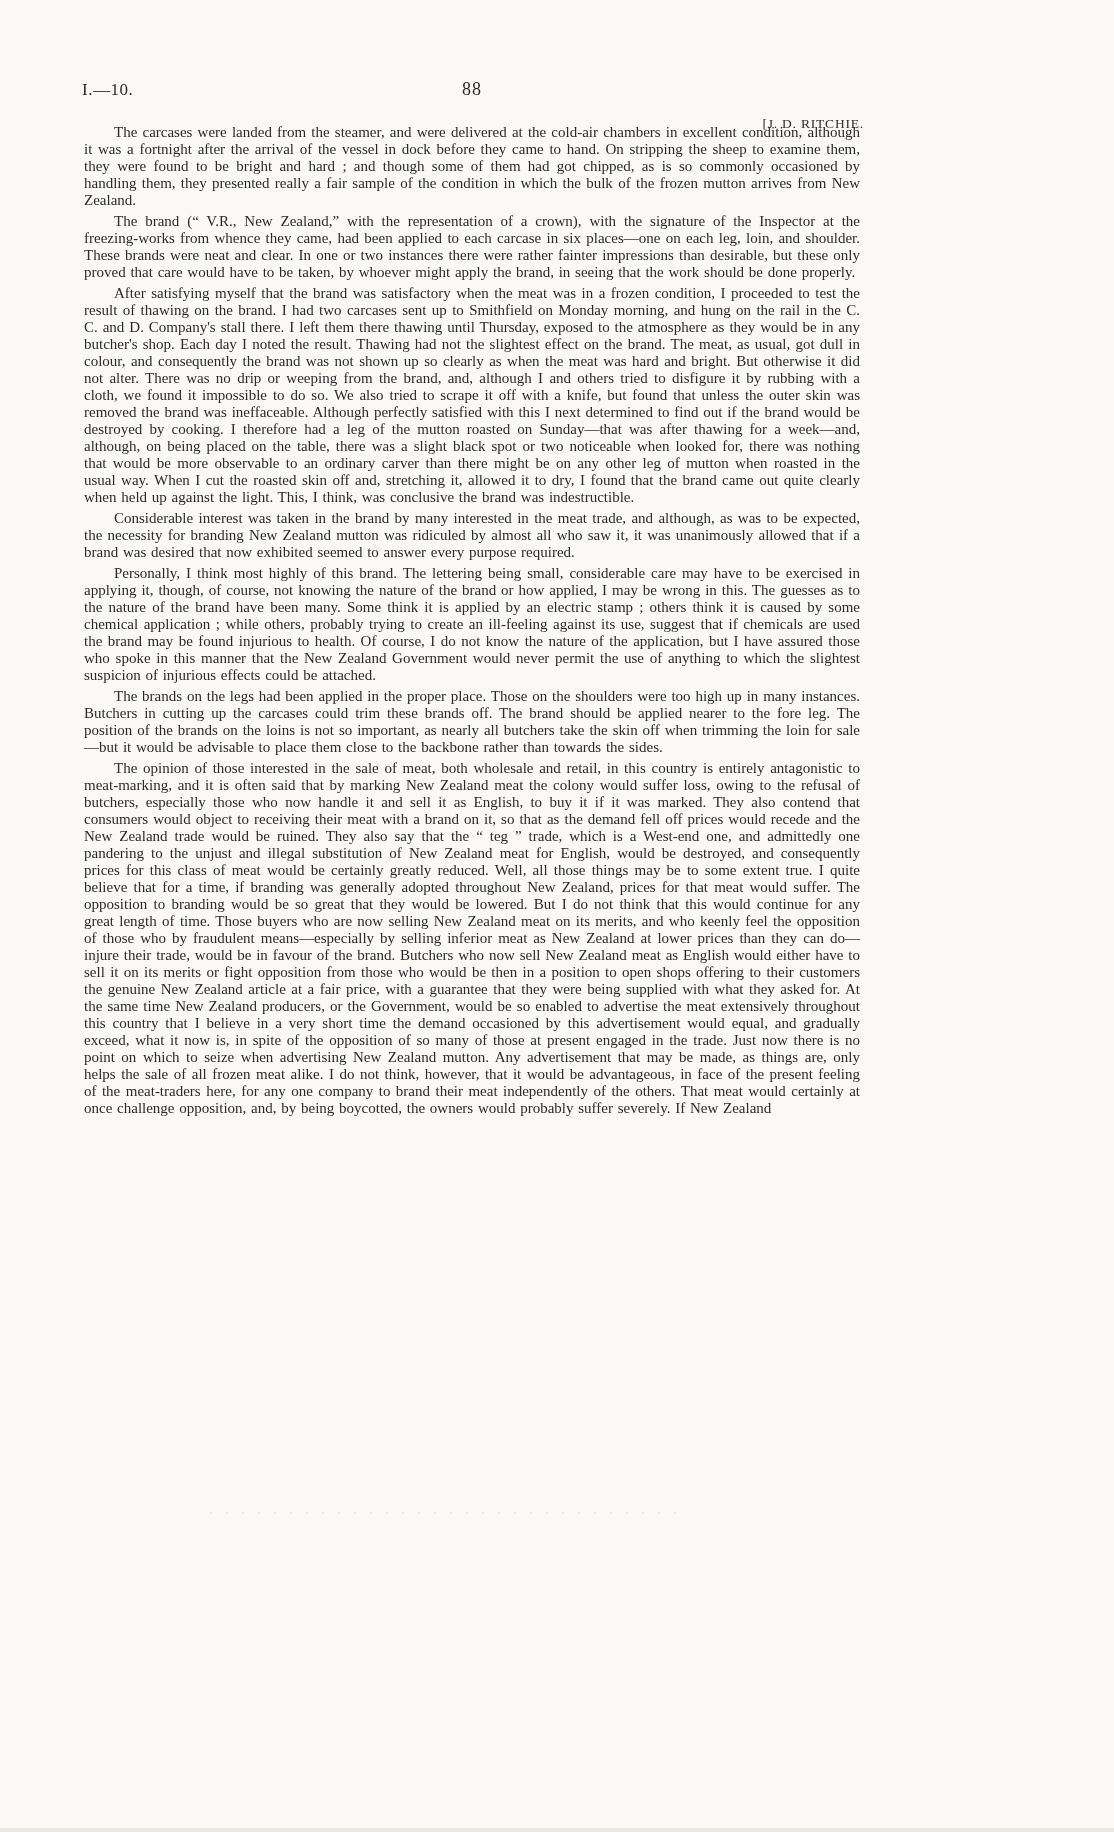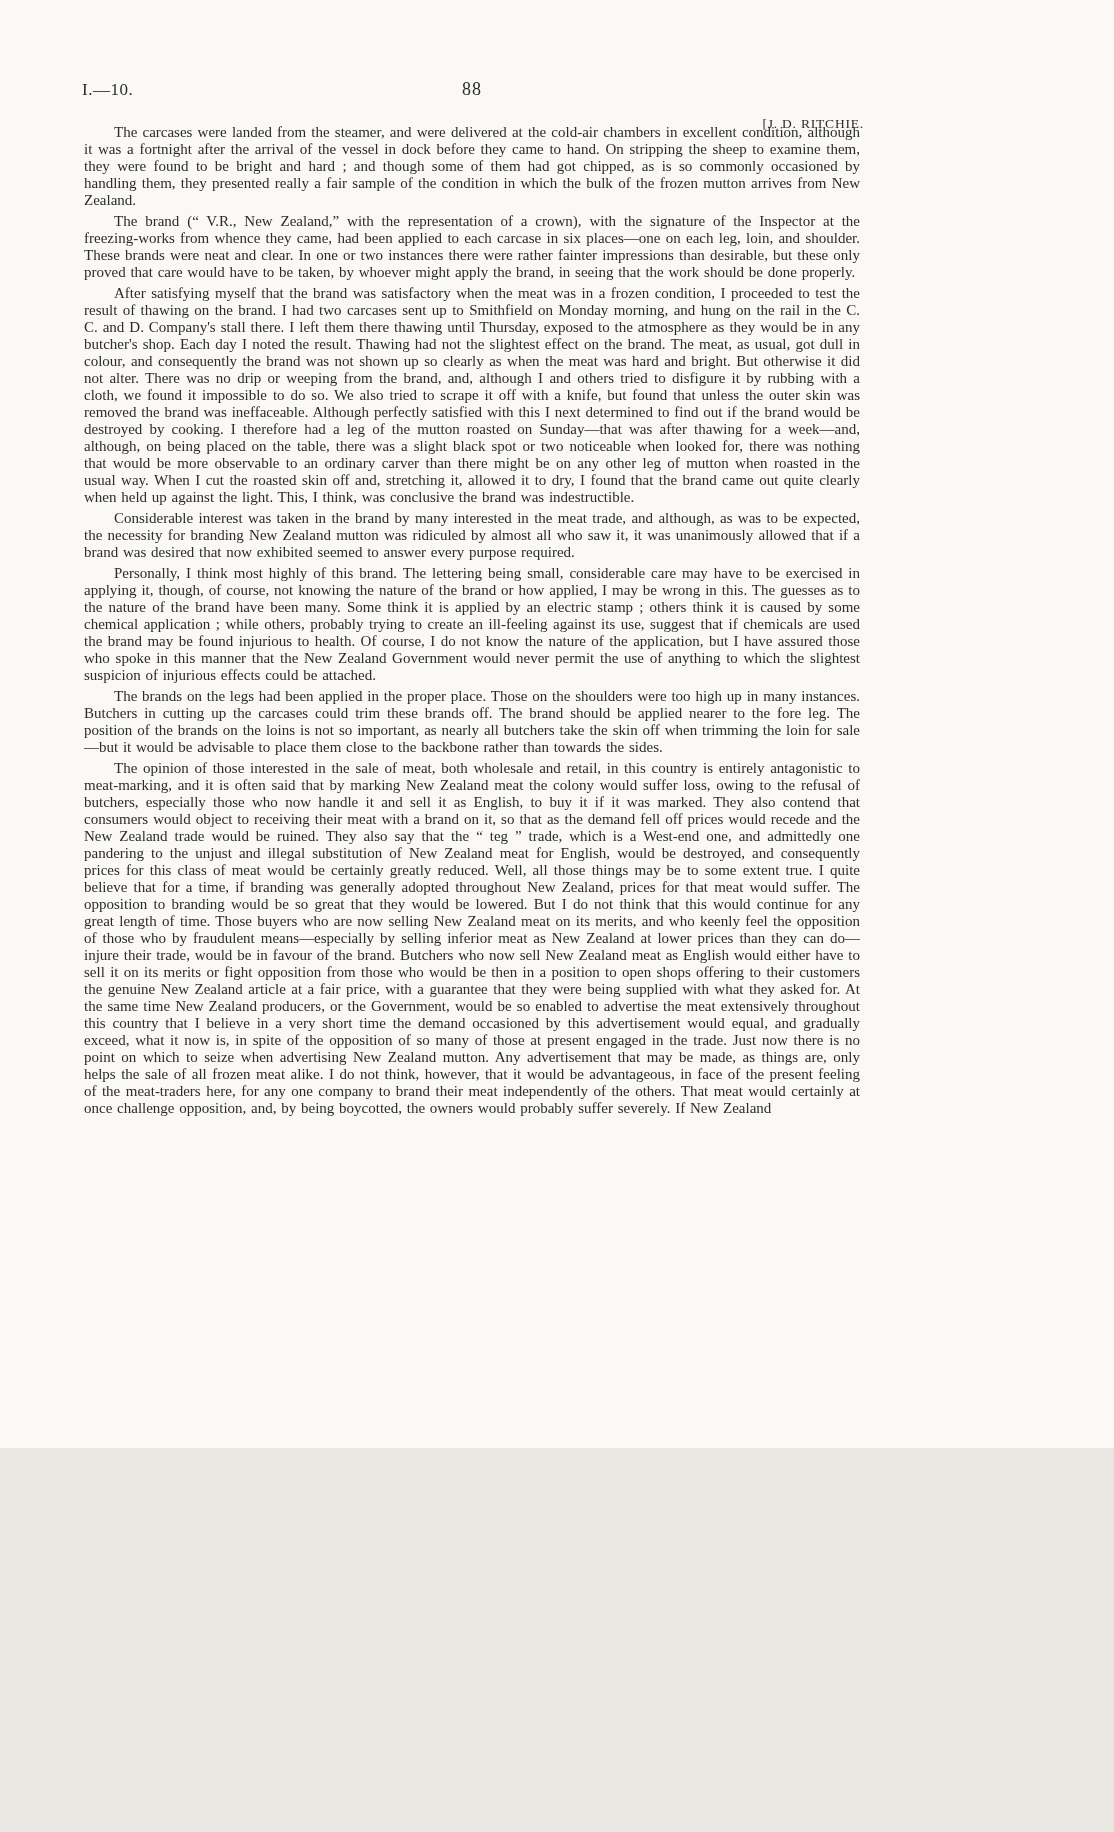--- a/index.html
+++ b/index.html
@@ -3,21 +3,21 @@
 <meta charset="utf-8">
 <style>
   html, body {
     margin: 0;
     padding: 0;
     background: #e9e7e2;
   }
   .page {
     position: relative;
     width: 1114px;
-    height: 1448px;
+    height: 1828px;
     margin: 0 auto;
     background: #faf9f6;
     color: #2b2b2b;
     font-family: "Liberation Serif", "DejaVu Serif", serif;
     overflow: hidden;
   }
   .text-block {
     position: absolute;
     left: 80px;
     top: 80px;

